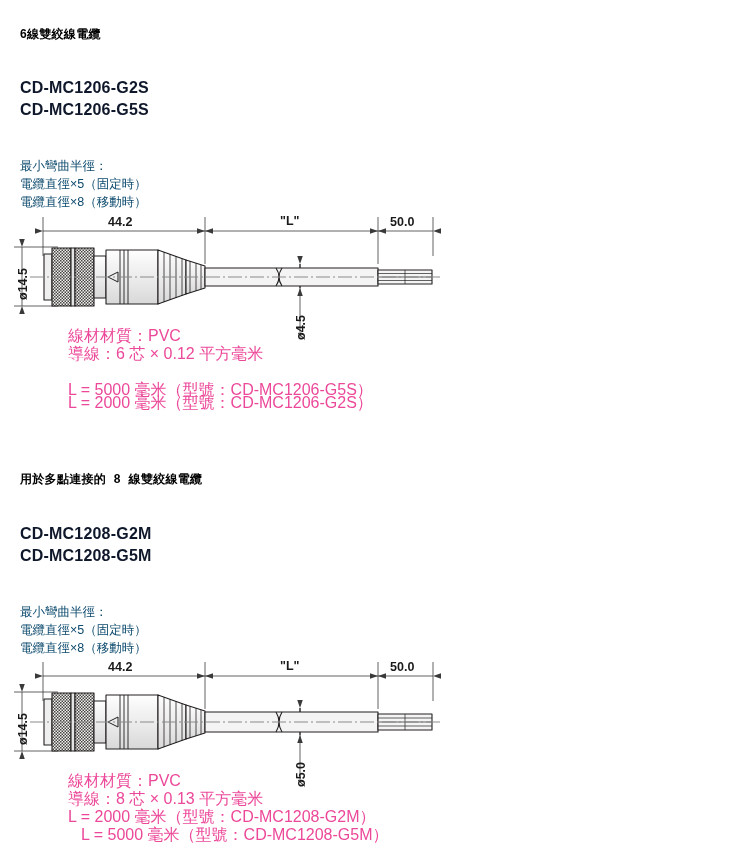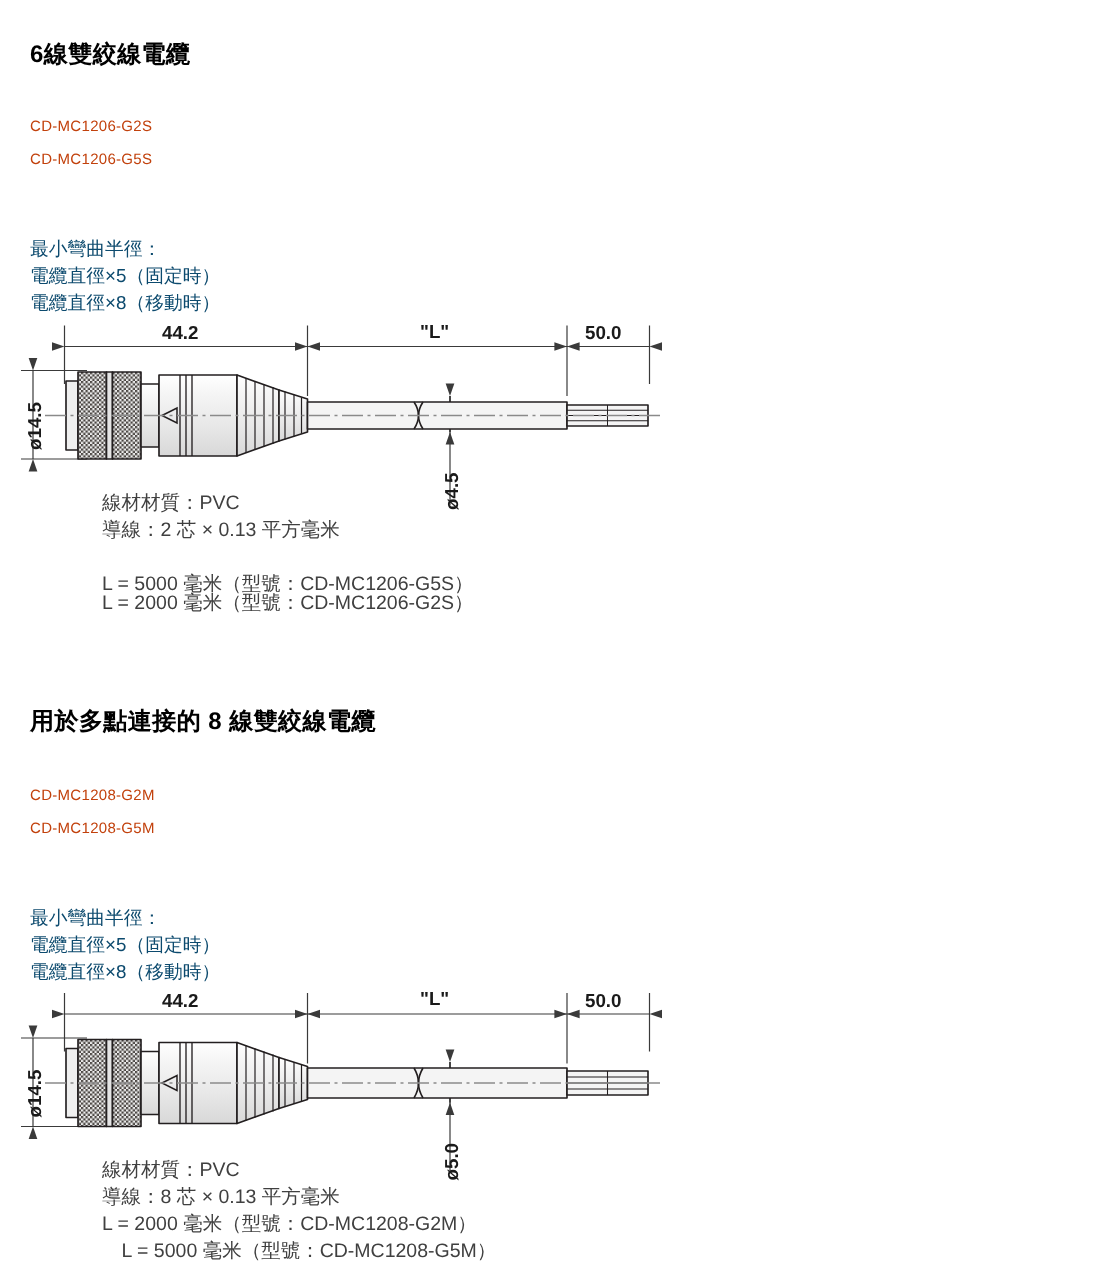--- a/index.html
+++ b/index.html
@@ -6,33 +6,33 @@
   body{
     width:730px;height:847px;position:relative;overflow:hidden;
     font-family:"Liberation Sans","DejaVu Sans",sans-serif;
     color:#000000;
     -webkit-font-smoothing:antialiased;
   }
   .block{position:absolute;left:0;top:0;width:730px;}
 
   
   .heading{
-    position:absolute;font-size:16px;font-weight:bold;color:#000;
+    position:absolute;font-size:12px;font-weight:bold;color:#000;
     letter-spacing:.3px;white-space:nowrap;
   }
   .model{
-    position:absolute;font-size:10px;font-weight:normal;color:#c2410c;
+    position:absolute;font-size:16px;font-weight:bold;color:#0f172a;
     letter-spacing:.2px;white-space:nowrap;
   }
   .note{
     position:absolute;font-size:12.5px;color:#0c4a6e;white-space:nowrap;
     letter-spacing:0px;
   }
   .spec{
-    position:absolute;font-size:13px;color:#404040;white-space:nowrap;
+    position:absolute;font-size:16px;color:#ec4899;white-space:nowrap;
   }
 
   
   .draw{position:absolute;left:0;top:0;}
   .dimtext{
     position:absolute;font-size:12.5px;font-weight:bold;color:#1a1a1a;
     white-space:nowrap;
   }
   .dimtext.vert{
     transform-origin:0 0;transform:rotate(-90deg);
@@ -147,28 +147,28 @@
     <line x1="30" y1="65" x2="440" y2="65" stroke="#8a8a8a" stroke-width="1" stroke-dasharray="14,3,2,3"></line>
   </svg>
 
   <div class="dimtext" style="left:108px;top:215px;">44.2</div>
   <div class="dimtext" style="left:280px;top:214px;">"L"</div>
   <div class="dimtext" style="left:390px;top:215px;">50.0</div>
   <div class="dimtext vert" style="left:16px;top:300px;">ø14.5</div>
   <div class="dimtext vert" style="left:294px;top:340px;">ø4.5</div>
 
   <div class="spec" style="left:68px;top:326px;">線材材質：PVC</div>
-  <div class="spec" style="left:68px;top:344px;">導線：2 芯 × 0.13 平方毫米</div>
+  <div class="spec" style="left:68px;top:344px;">導線：6 芯 × 0.12 平方毫米</div>
   <div class="spec" style="left:68px;top:362px;margin-top:31px;">L = 2000 毫米（型號：CD-MC1206-G2S）</div>
   <div class="spec" style="left:68px;top:380px;">L = 5000 毫米（型號：CD-MC1206-G5S）</div>
 </div>
 
 <div class="block">
 
-  <div class="heading" style="left:20px;top:471px;">用於多點連接的 8 線雙絞線電纜</div>
+  <div class="heading" style="left:20px;top:471px;font-family:Liberation Mono, monospace;">用於多點連接的 8 線雙絞線電纜</div>
 
   <div class="model" style="left:20px;top:525px;">CD-MC1208-G2M</div>
   <div class="model" style="left:20px;top:547px;">CD-MC1208-G5M</div>
 
   <div class="note" style="left:20px;top:604px;">最小彎曲半徑：</div>
   <div class="note" style="left:20px;top:622px;">電纜直徑×5（固定時）</div>
   <div class="note" style="left:20px;top:640px;">電纜直徑×8（移動時）</div>
 
   <svg class="draw" width="730" height="130" style="top:657px;">
     <defs>

